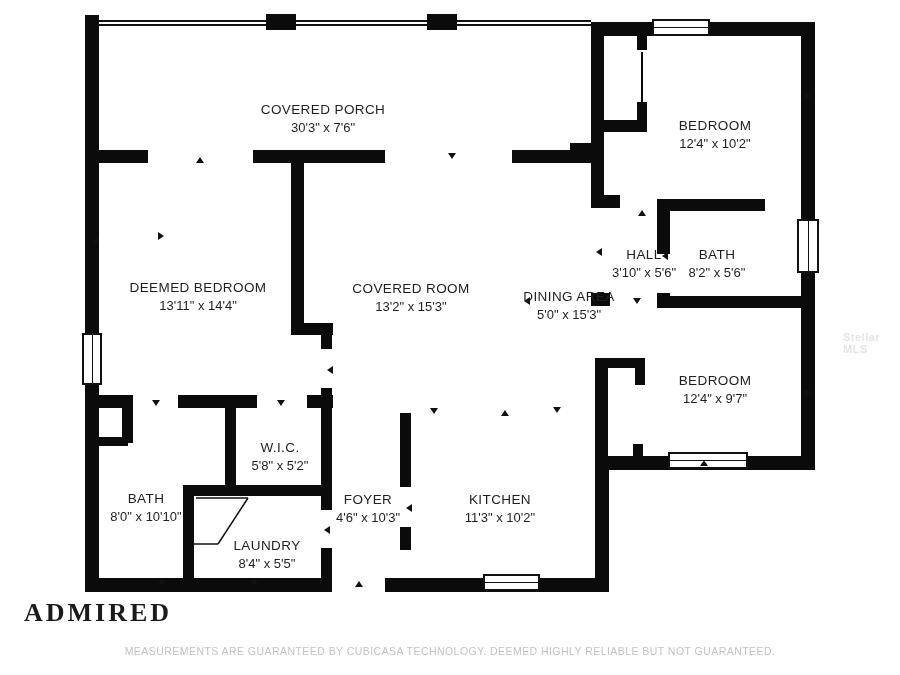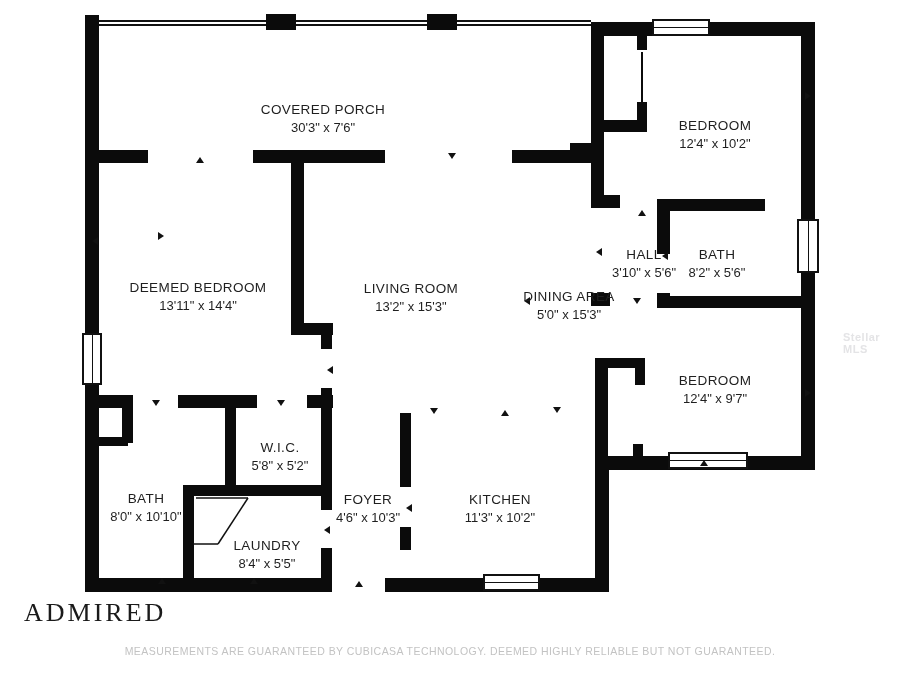--- a/index.html
+++ b/index.html
@@ -23,21 +23,21 @@
   .tri.right{border-top:4px solid transparent;border-bottom:4px solid transparent;border-left:6px solid #111;}
   .stairs{position:absolute;left:188px;top:492px;z-index:4;}
   .watermark{
     position:absolute;left:843px;top:331px;font-size:11px;font-weight:bold;
     color:#e4e4e6;letter-spacing:.5px;z-index:2;
   }
   .logo{
     position:absolute;left:24px;top:600px;font-family:"Liberation Serif",serif;
     color:#1a1a1a;line-height:26px;z-index:6;
   }
-  .logo .l1{font-size:26px;font-weight:400;letter-spacing:3px;}
+  .logo .l1{font-size:26px;font-weight:700;letter-spacing:3px;}
   .logo .l2{font-size:25px;font-weight:700;letter-spacing:5px;}
   .disclaimer{
     position:absolute;left:50%;top:645px;transform:translateX(-50%);
     font-size:10.5px;letter-spacing:.45px;color:#c3c3c3;white-space:nowrap;z-index:6;
   }
 </style>
 </head>
 <body>
 
 <div class="canvas">
@@ -131,21 +131,21 @@
 
   <div class="room" style="left:323px;top:118px">
     <div class="rname">COVERED PORCH</div>
     <div class="rdims">30'3" x 7'6"</div>
   </div>
   <div class="room" style="left:198px;top:296px">
     <div class="rname">DEEMED BEDROOM</div>
     <div class="rdims">13'11" x 14'4"</div>
   </div>
   <div class="room" style="left:411px;top:297px">
-    <div class="rname">LIVING ROOM</div>
+    <div class="rname">COVERED ROOM</div>
     <div class="rdims">13'2" x 15'3"</div>
   </div>
   <div class="room" style="left:569px;top:305px">
     <div class="rname">DINING AREA</div>
     <div class="rdims">5'0" x 15'3"</div>
   </div>
   <div class="room" style="left:715px;top:134px">
     <div class="rname">BEDROOM</div>
     <div class="rdims">12'4" x 10'2"</div>
   </div>

